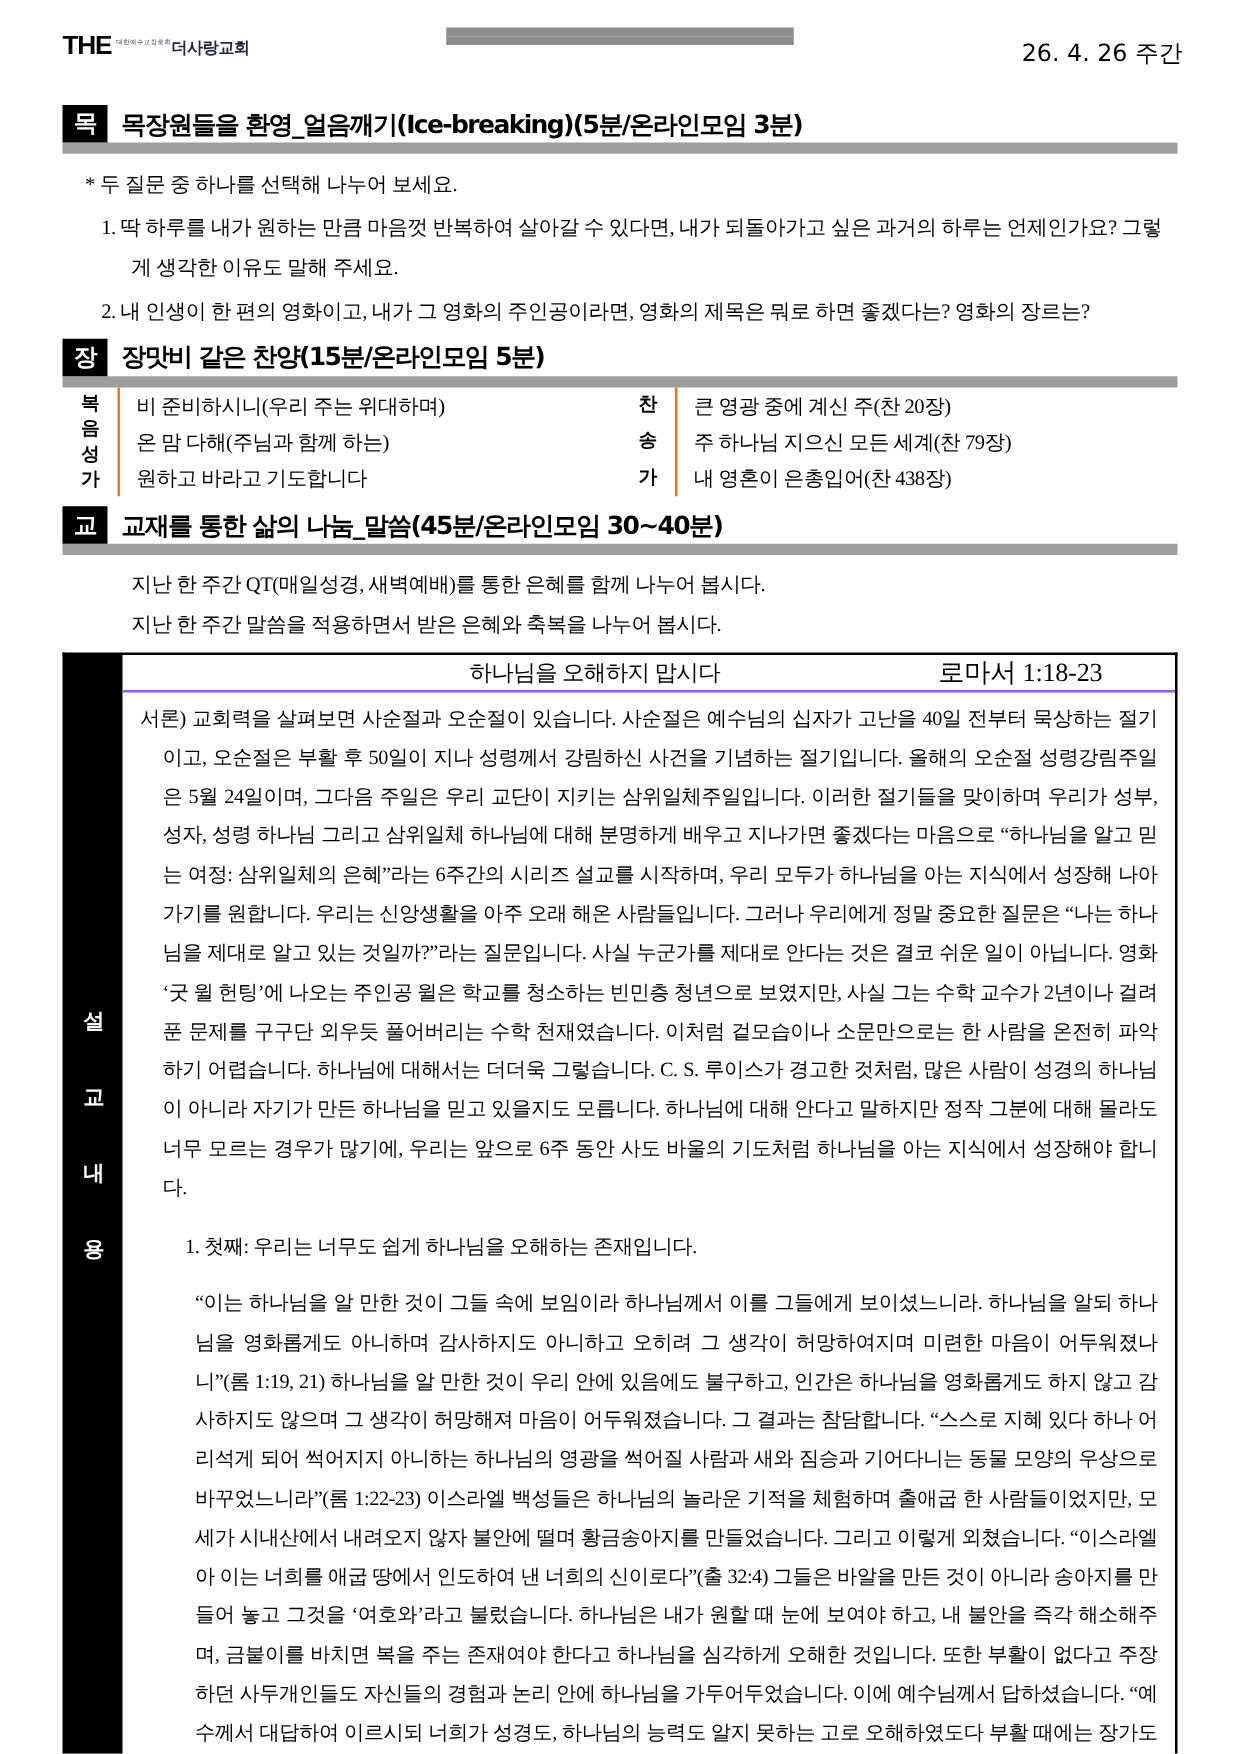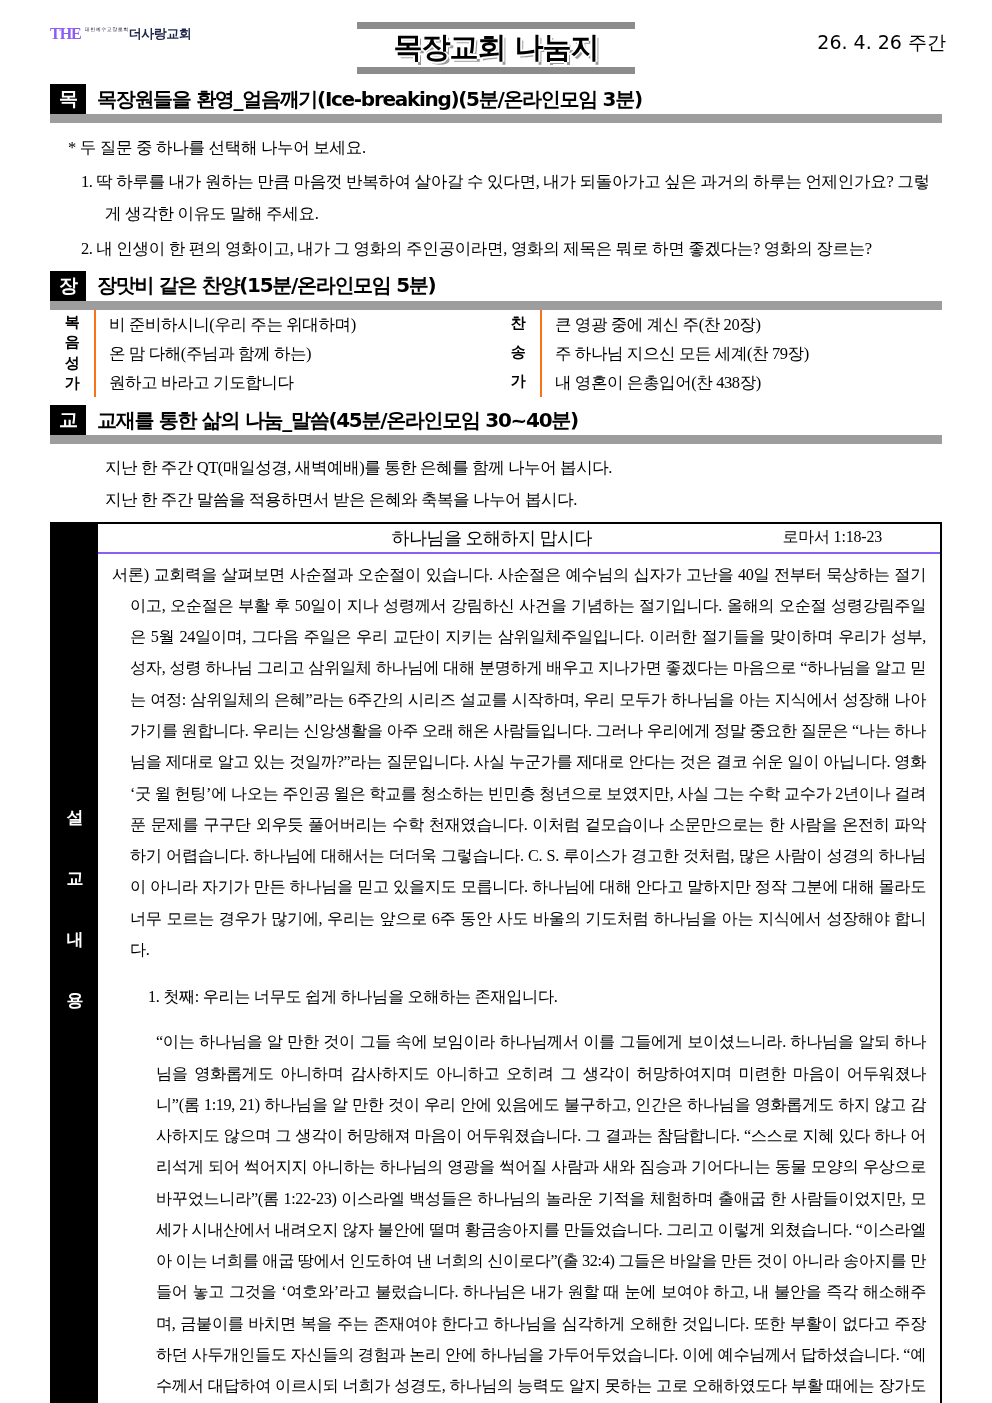--- a/index.html
+++ b/index.html
@@ -31,25 +31,25 @@
   }
   .logo-block {
     position: absolute;
     left: 50px;
     top: 24px;
     display: flex;
     align-items: flex-end;
     gap: 4px;
   }
   .logo-mark {
-    font-family: Liberation Serif, serif;
-    font-size: 16px;
+    font-family: Liberation Sans, sans-serif;
+    font-size: 21px;
     font-weight: bold;
     letter-spacing: -1px;
-    color: #8b5cf6;
+    color: #000000;
     line-height: 1;
     position: relative;
     top: 2px;
   }
   .logo-text-wrap {
     display: flex;
     flex-direction: row;
     line-height: 1;
   }
   .logo-denom {
@@ -261,21 +261,21 @@
   .sermon-title {
     flex: 1 1 auto;
     text-align: center;
     font-size: 18px;
     letter-spacing: -0.5px;
     padding-left: 118px;
     font-weight: normal;
   }
   .sermon-ref {
     flex: 0 0 auto;
-    font-size: 16px;
+    font-size: 21px;
     letter-spacing: -0.2px;
     padding-right: 44px;
     margin-left: 15px;
   }
   .sermon-body {
     padding: 6px 14px 0 14px;
     font-size: 16.2px;
     line-height: 1.93;
     letter-spacing: -0.35px;
     text-align: justify;
@@ -306,21 +306,20 @@
     <div class="logo-block">
       <div class="logo-mark">THE</div>
       <div class="logo-text-wrap">
         <div class="logo-denom">대한예수교장로회</div>
         <div class="logo-name">더사랑교회</div>
       </div>
     </div>
 
     <div class="banner">
       <div class="banner-bar"></div>
-      <div class="banner-title">목장교회 나눔지</div>
       <div class="banner-bar"></div>
     </div>
 
     <div class="date-label">26. 4. 26 주간</div>
   </div>
 
   <div class="sec">
     <div class="sec-head">
       <div class="sec-badge">목</div>
       <div class="sec-title">목장원들을 환영_얼음깨기(Ice-breaking)(5분/온라인모임 3분)</div>

